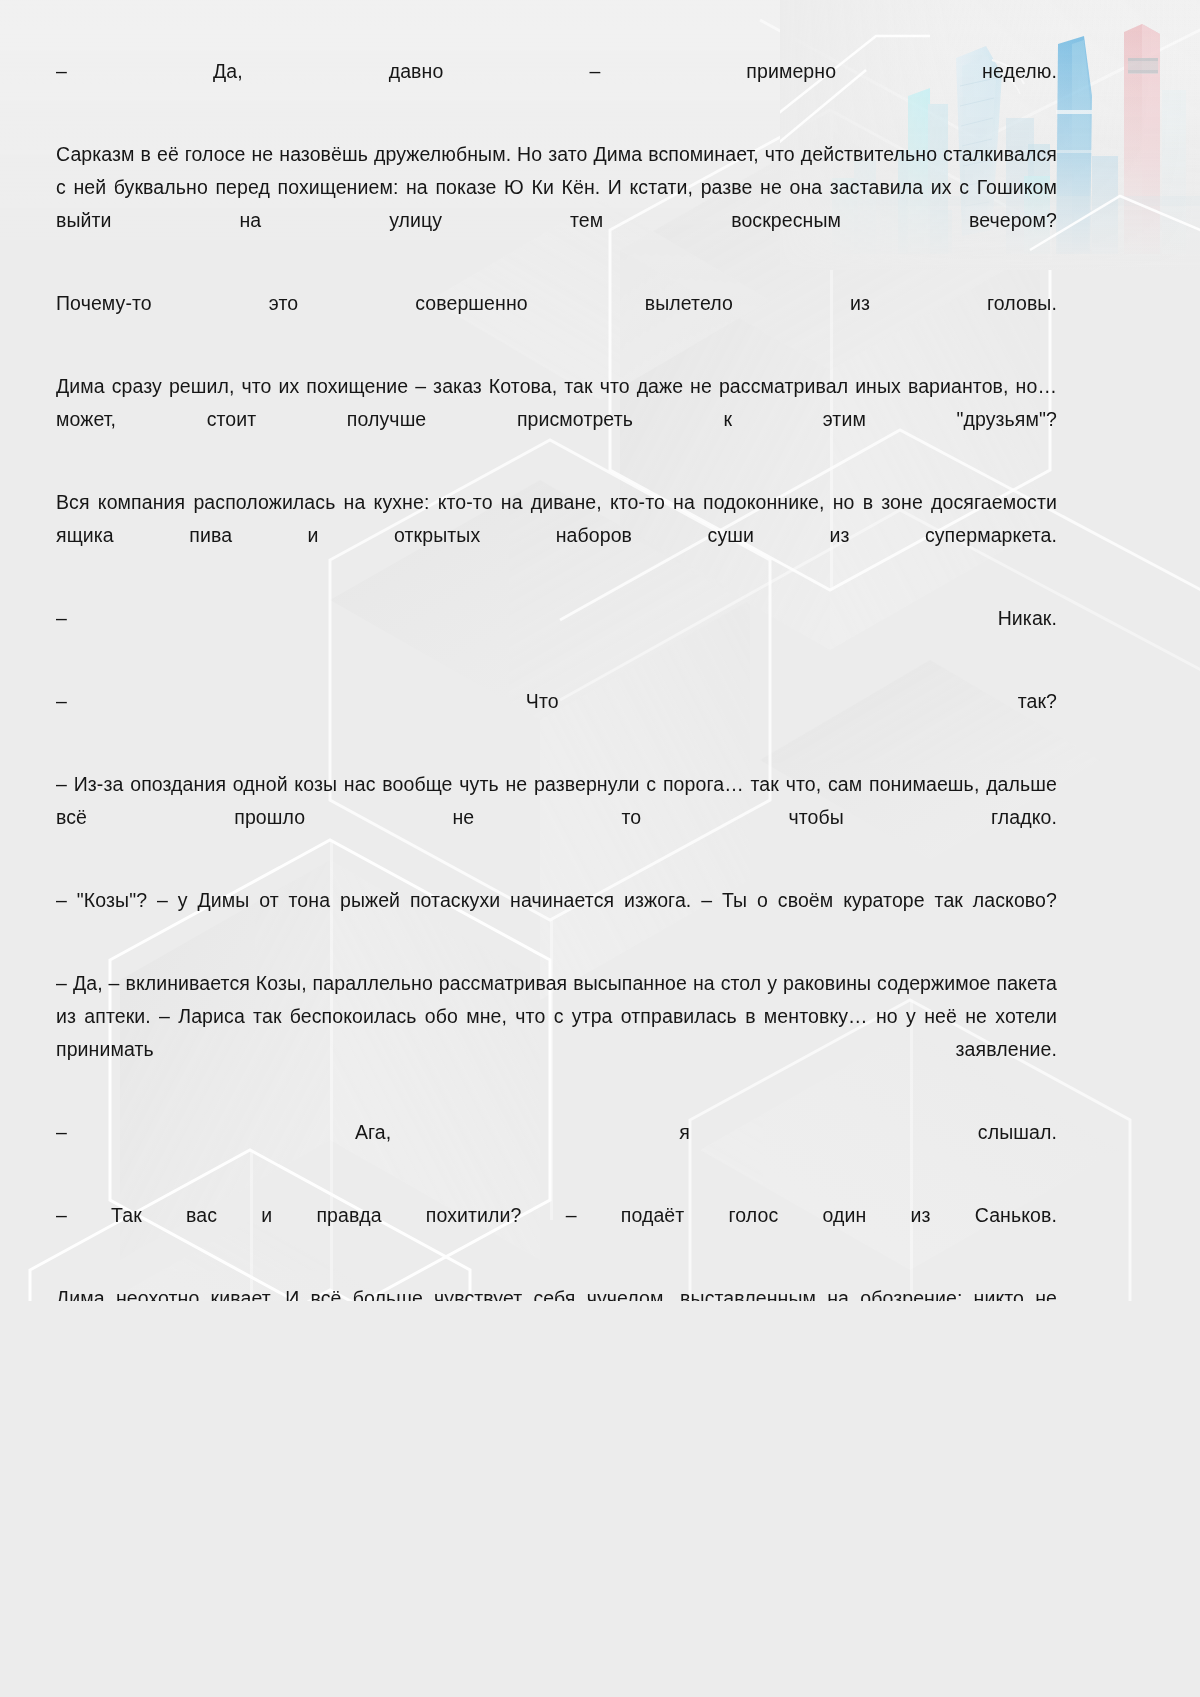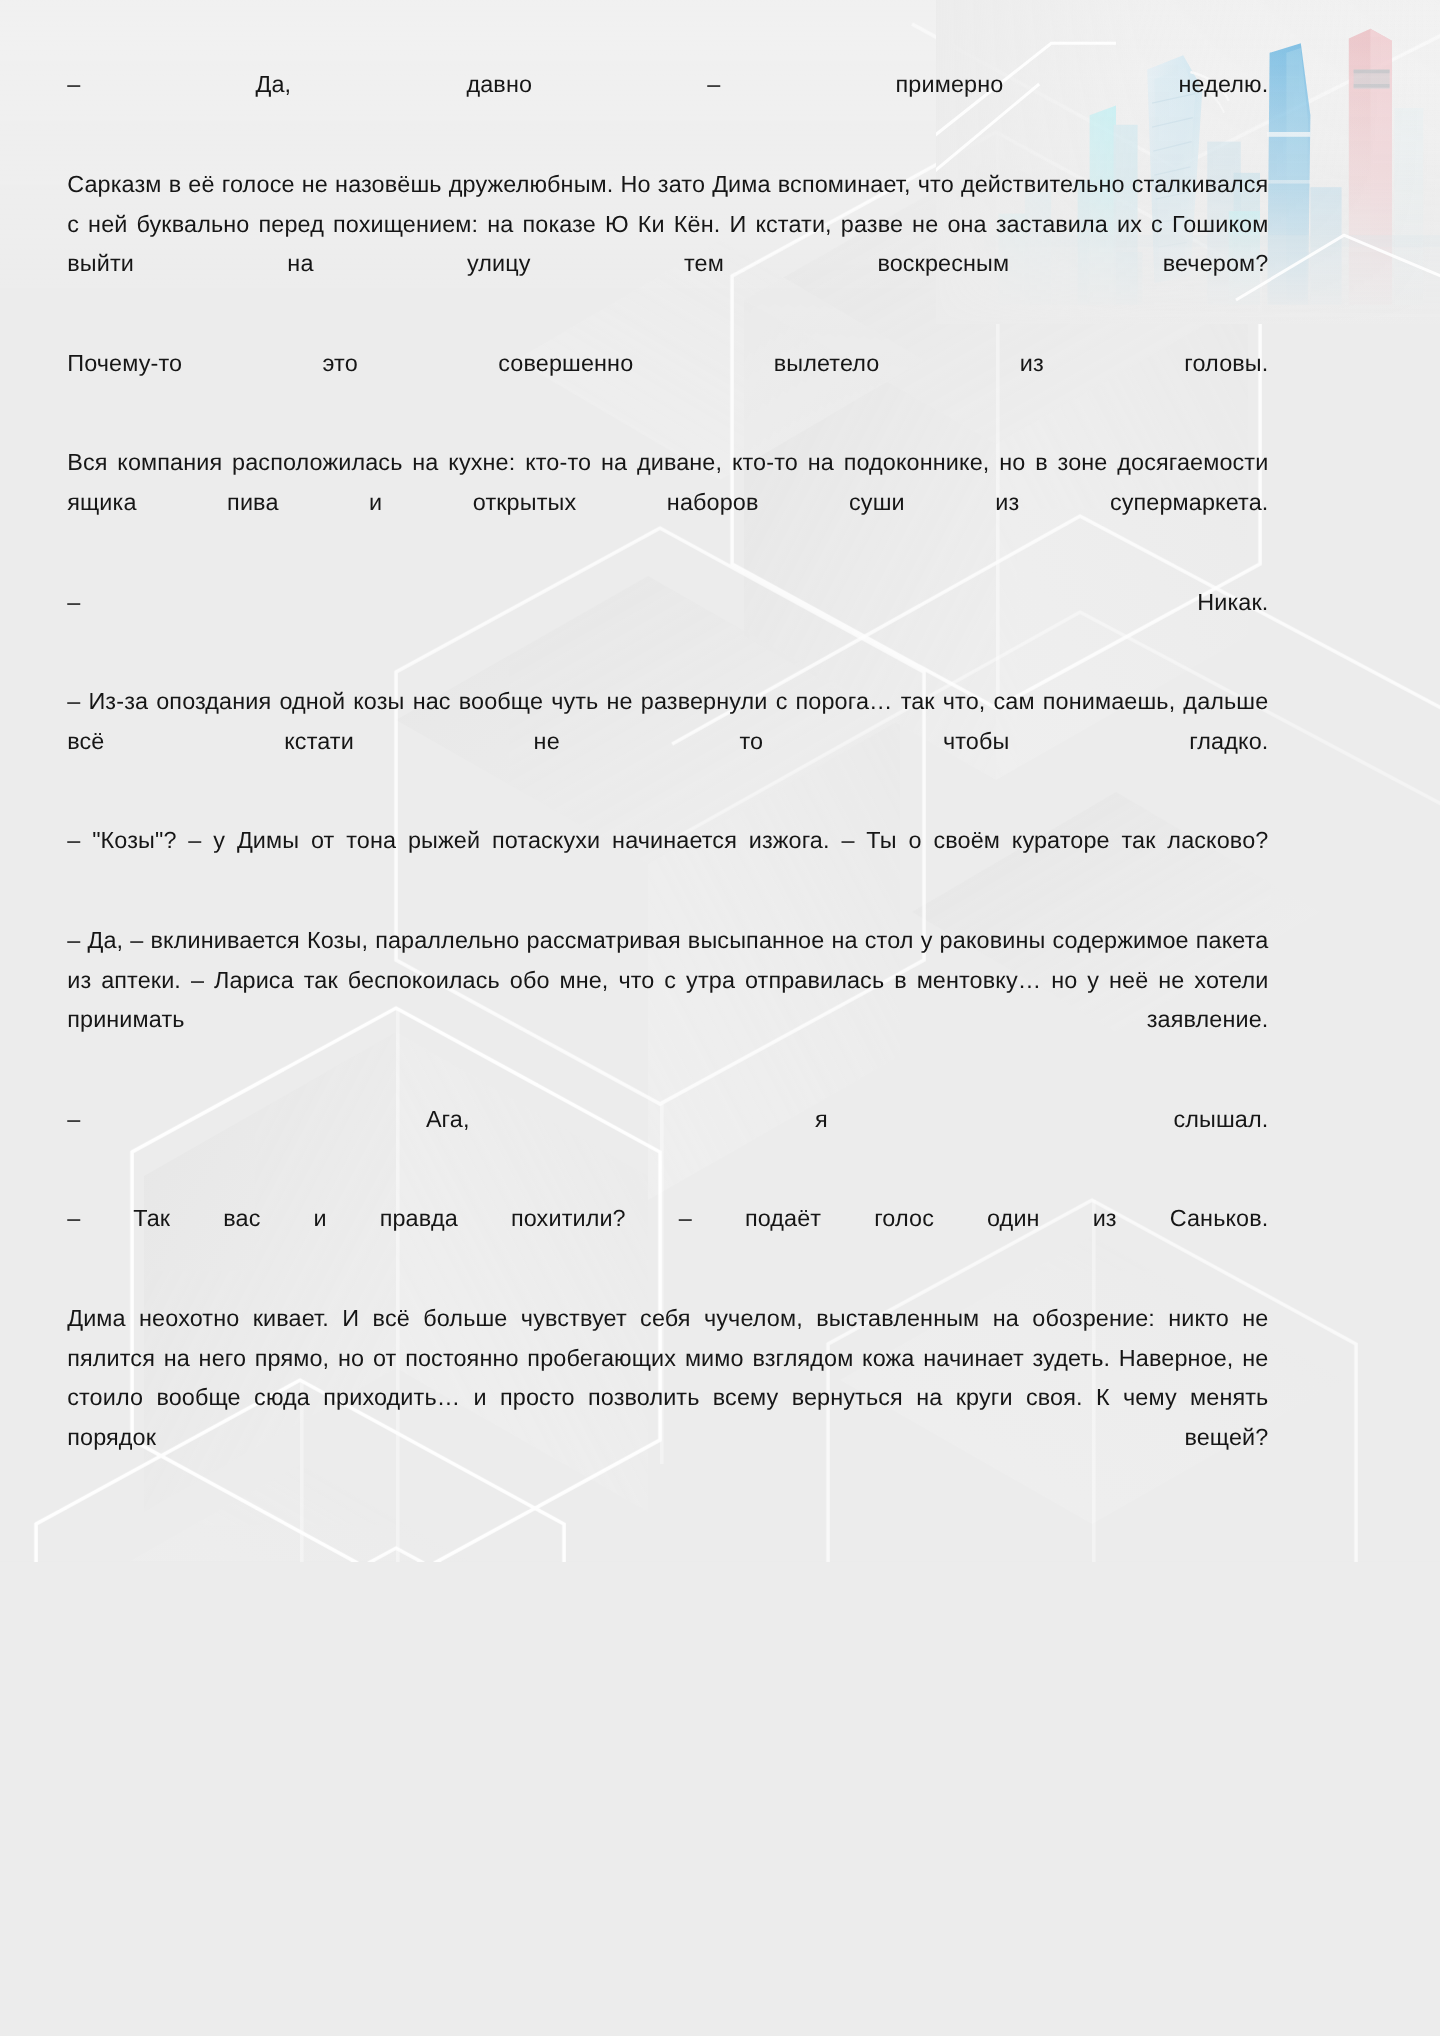--- a/index.html
+++ b/index.html
@@ -241,23 +241,25 @@
         <path d="M-10 150 L86 70"></path>
         <path d="M250 250 L340 196 L430 234"></path>
       </g>
     </svg>
   </div>
 
   <div id="content">
     <p class="para">– Да, давно – примерно неделю.</p>
     <p class="para">Сарказм в её голосе не назовёшь дружелюбным. Но зато Дима вспоминает, что действительно сталкивался с ней буквально перед похищением: на показе Ю Ки Кён. И кстати, разве не она заставила их с Гошиком выйти на улицу тем воскресным вечером?</p>
     <p class="para">Почему-то это совершенно вылетело из головы.</p>
+    <p class="para">Дима сразу решил, что их похищение – заказ Котова, так что даже не рассматривал иных вариантов, но… может, стоит получше присмотреть к этим "друзьям"?</p>
     <p class="para">Вся компания расположилась на кухне: кто-то на диване, кто-то на подоконнике, но в зоне досягаемости ящика пива и открытых наборов суши из супермаркета.</p>
     <p class="para">– Никак.</p>
-    <p class="para">– Из-за опоздания одной козы нас вообще чуть не развернули с порога… так что, сам понимаешь, дальше всё кстати не то чтобы гладко.</p>
+    <p class="para">– Что так?</p>
+    <p class="para">– Из-за опоздания одной козы нас вообще чуть не развернули с порога… так что, сам понимаешь, дальше всё прошло не то чтобы гладко.</p>
     <p class="para">– "Козы"? – у Димы от тона рыжей потаскухи начинается изжога. – Ты о своём кураторе так ласково?</p>
     <p class="para">– Да, – вклинивается Козы, параллельно рассматривая высыпанное на стол у раковины содержимое пакета из аптеки. – Лариса так беспокоилась обо мне, что с утра отправилась в ментовку… но у неё не хотели принимать заявление.</p>
     <p class="para">– Ага, я слышал.</p>
     <p class="para">– Так вас и правда похитили? – подаёт голос один из Саньков.</p>
     <p class="para">Дима неохотно кивает. И всё больше чувствует себя чучелом, выставленным на обозрение: никто не пялится на него прямо, но от постоянно пробегающих мимо взглядом кожа начинает зудеть. Наверное, не стоило вообще сюда приходить… и просто позволить всему вернуться на круги своя. К чему менять порядок вещей?</p>
 
   </div>
 
 </div>
 

